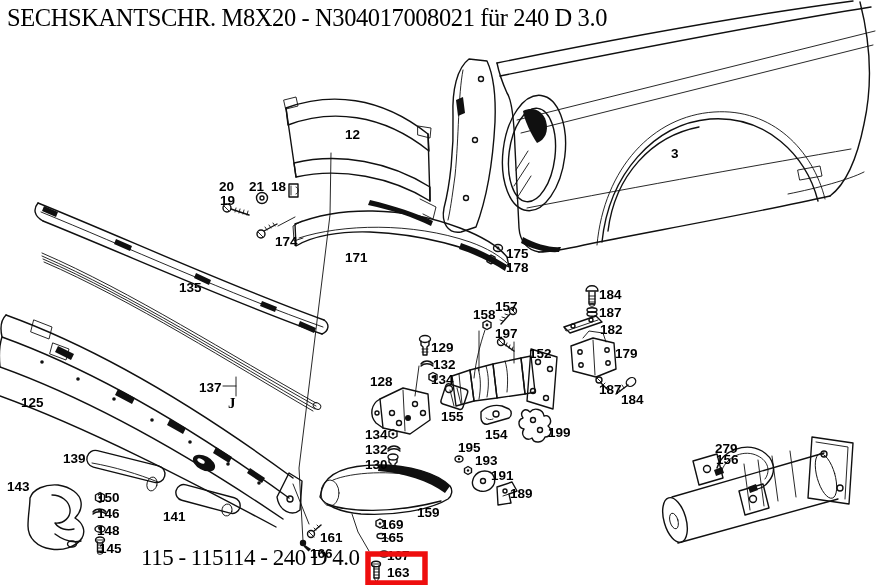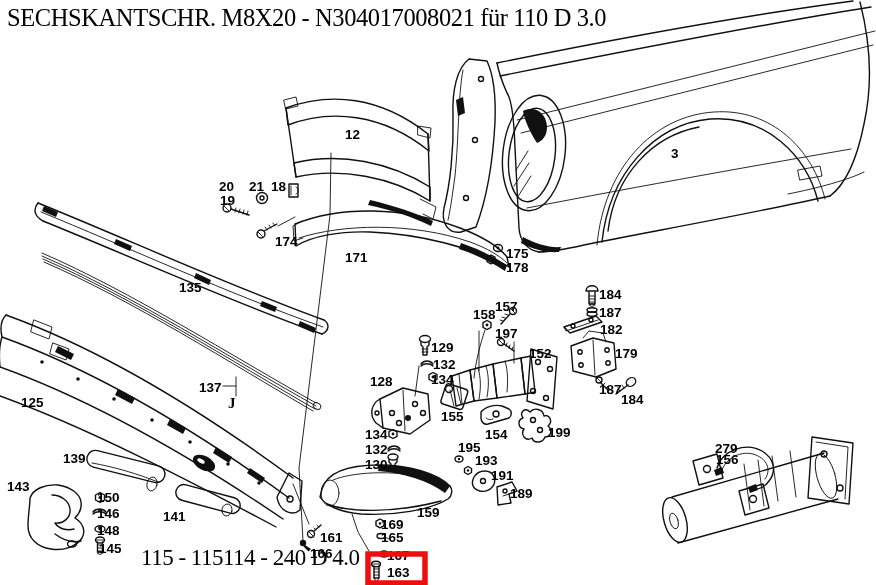--- a/index.html
+++ b/index.html
@@ -424,15 +424,15 @@
         <text x="310" y="558" class="plabel">166</text>
         <text x="387" y="560" class="plabel">167</text>
         <text x="387" y="577" class="plabel">163</text>
         <text x="715" y="453" class="plabel">279</text>
         <text x="716" y="464" class="plabel">156</text>
       </g>
 
     <rect x="368" y="554" width="57" height="29" fill="none" stroke-width="5.5" stroke="#ee0e0e"></rect>
   </svg>
 
-  <div class="title">SECHSKANTSCHR. M8X20 - N304017008021 für 110 D 3.0</div>
+  <div class="title">SECHSKANTSCHR. M8X20 - N304017008021 für 240 D 3.0</div>
   <div class="caption">115 - 115114 - 240 D 4.0</div>
 </div>
 
 </body></html>

